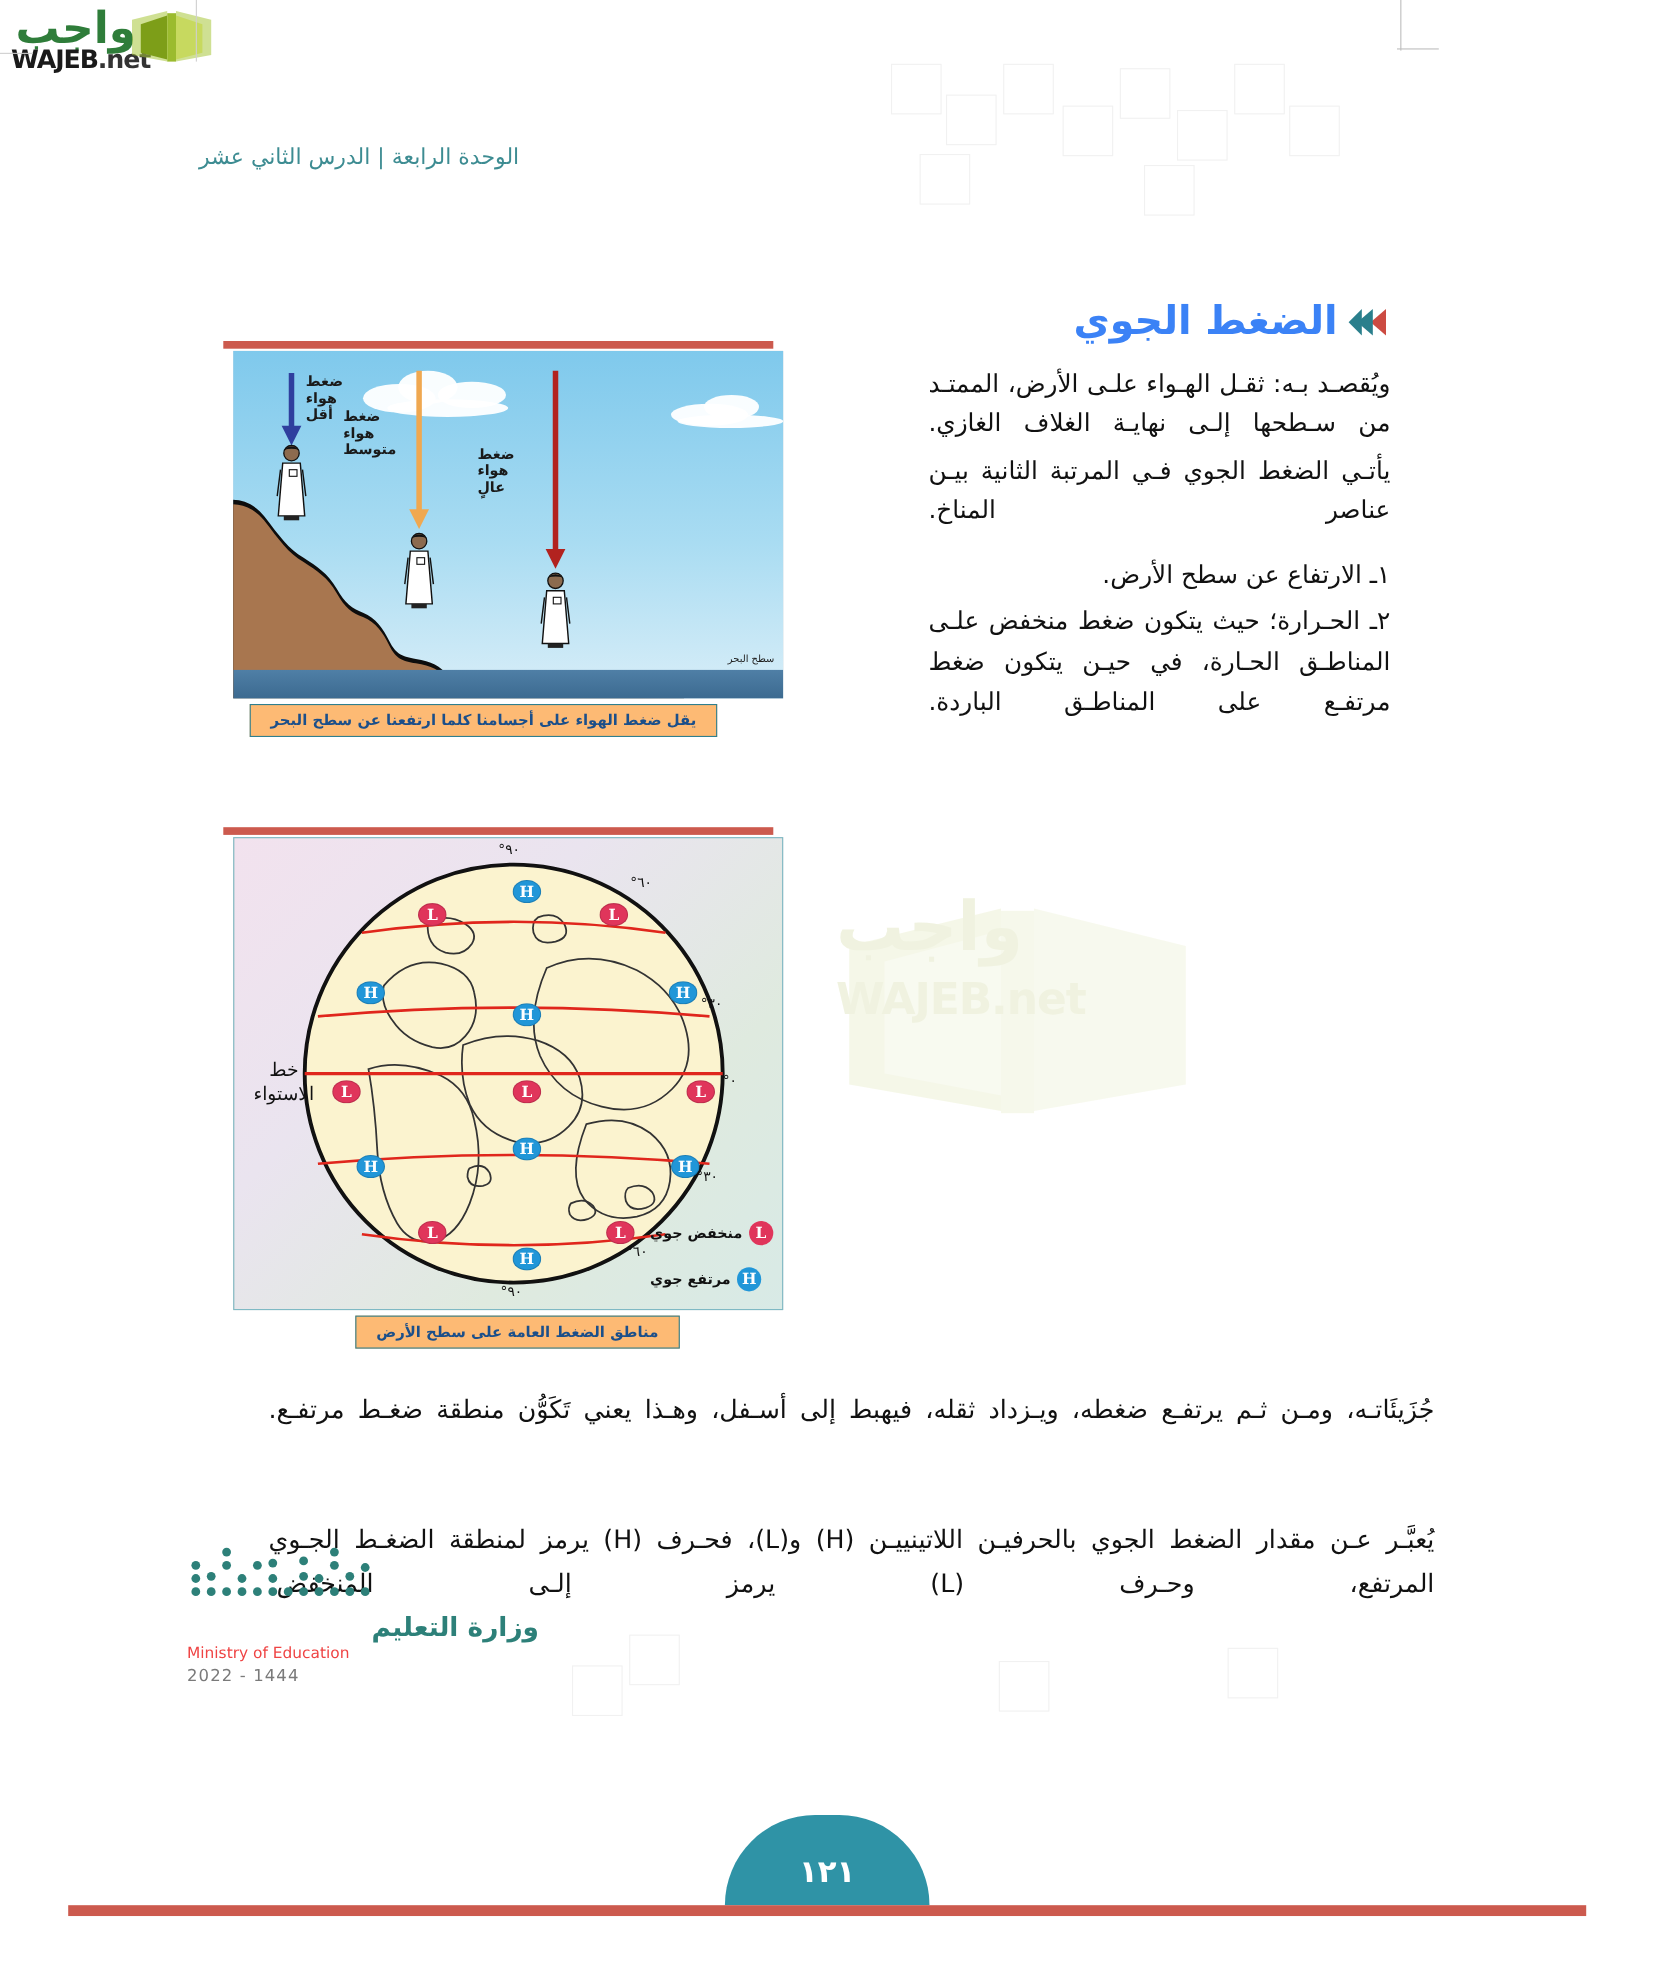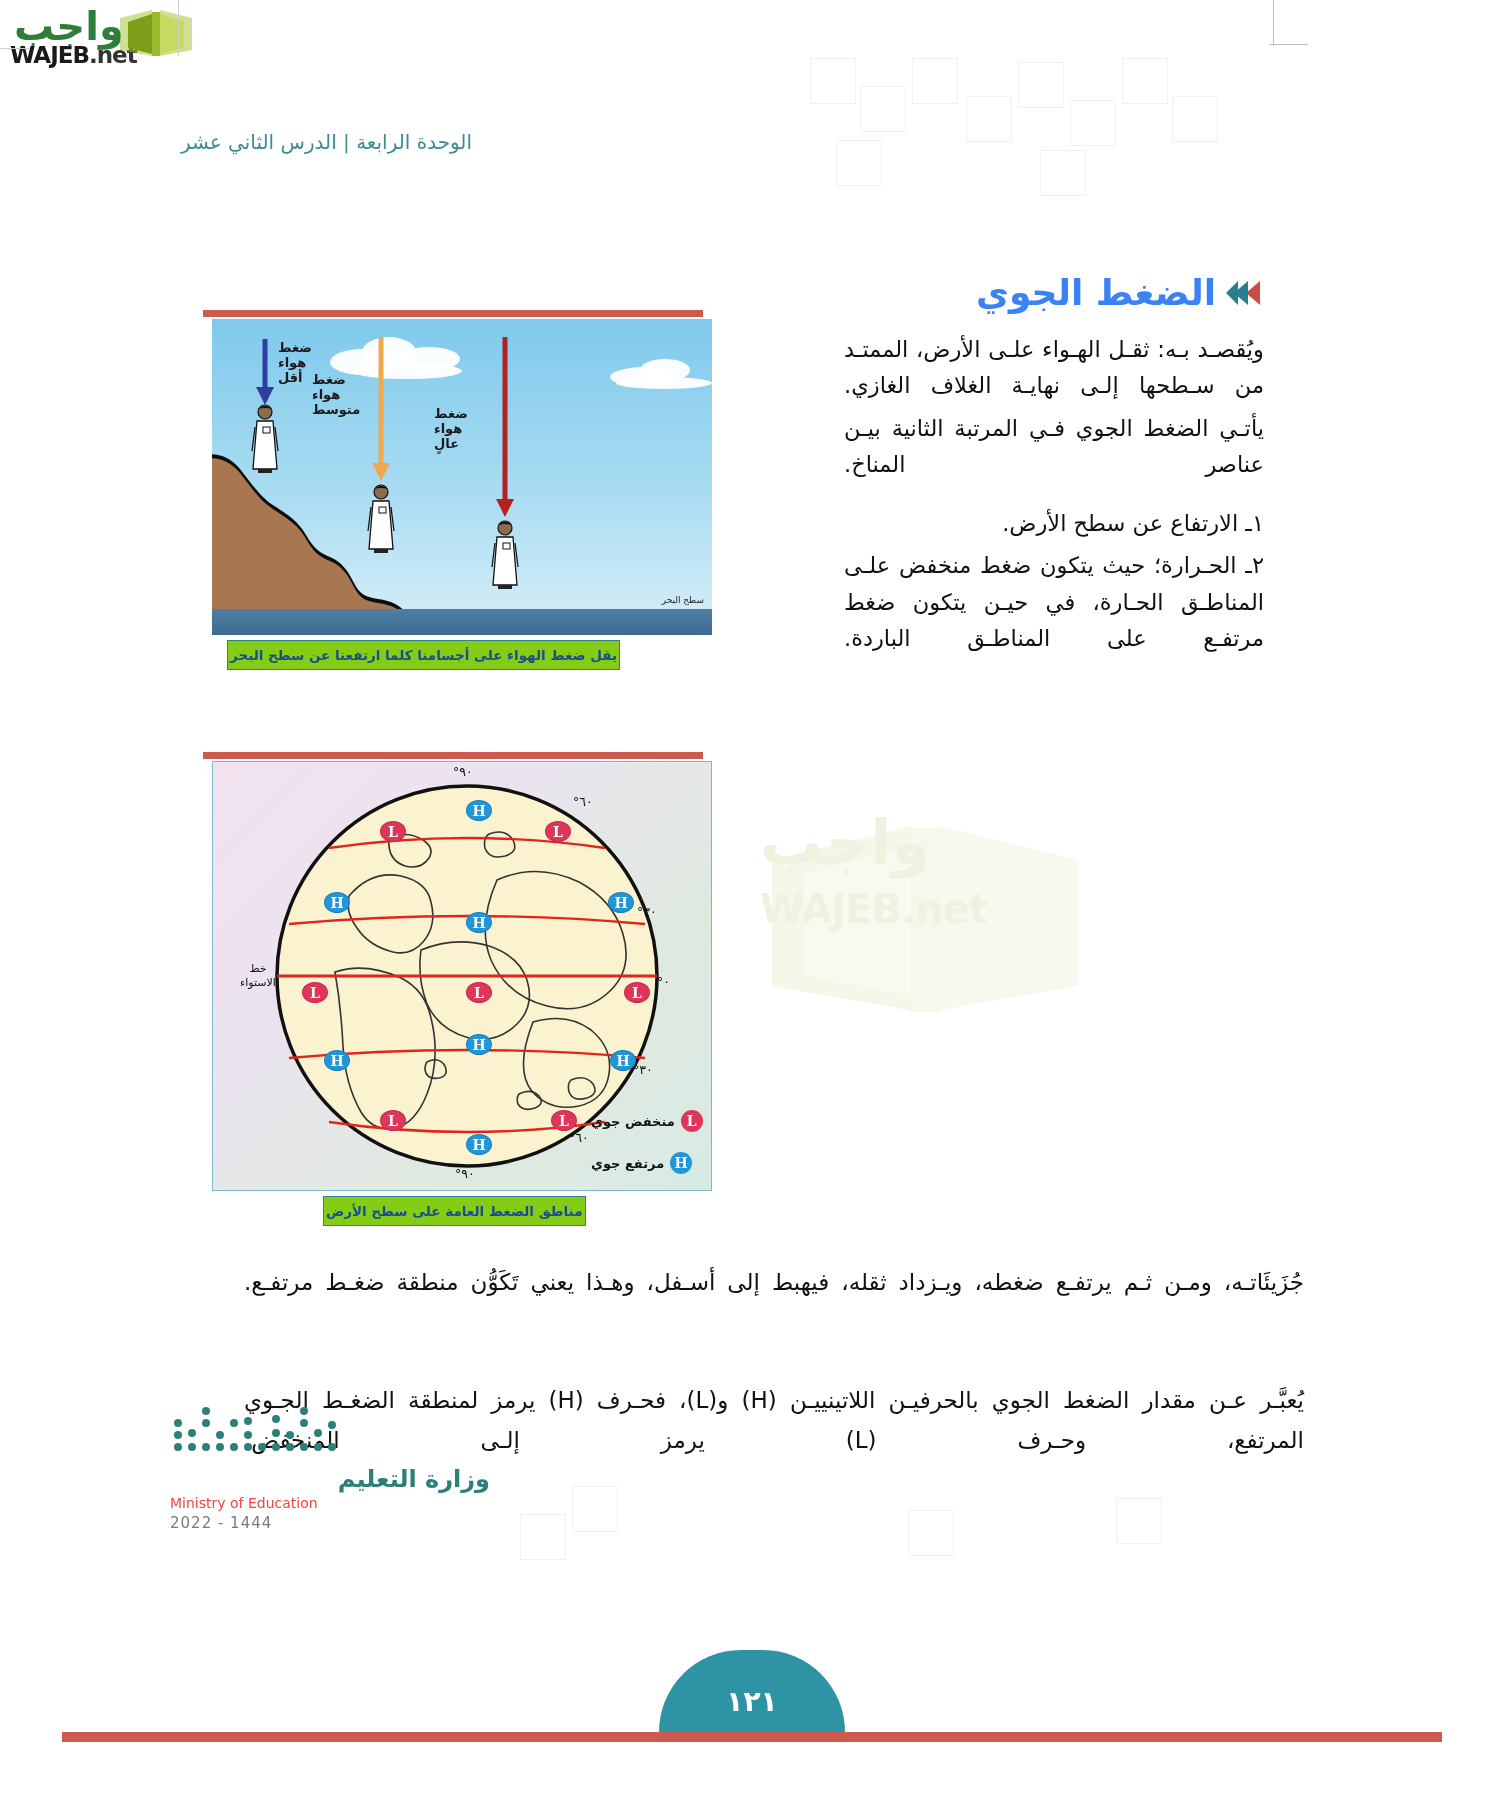--- a/index.html
+++ b/index.html
@@ -80,43 +80,43 @@
   .mount { position:absolute; left:-10px; bottom:0; width:420px; height:210px; }
   .sea { position:absolute; left:0; bottom:0; width:100%; height:26px;
          background:linear-gradient(#4f7fa6,#3c6a90); }
   .seatxt { position:absolute; right:8px; bottom:30px; font-size:9px; color:#222; direction:rtl; }
 
   .lbl { position:absolute; direction:rtl; text-align:left; font-size:13px;
          font-weight:bold; color:#1a1a1a; line-height:1.15;
          font-family:"DejaVu Sans","Liberation Sans",sans-serif; }
 
   .cap {
-    position:absolute; background:#84cc16; border:1px solid #2f7f8e;
-    padding:6px 2px; font-size:13.5px; color:#1b4f8a; direction:rtl;
+    position:absolute; background:#fdba74; border:1px solid #2f7f8e;
+    padding:6px 18px; font-size:13.5px; color:#1b4f8a; direction:rtl;
     font-weight:bold; white-space:nowrap;
     font-family:"DejaVu Sans","Liberation Sans",sans-serif;
   }
 
   
   .fig2 { left:203px; top:752px; width:500px; }
   .fig2 .redtop { left:0; top:0; width:500px; }
   .fig2 .frame { position:absolute; left:9px; top:9px; width:500px; height:430px;
                  background:linear-gradient(135deg,#f2e2ee 0%,#eae4ef 35%,#dfeadf 70%,#d8eae6 100%);
                  border:1px solid #7fb9c4; overflow:hidden; }
 
   .legend-row { position:absolute; display:flex; align-items:center; gap:6px; direction:rtl; }
   .pill { width:22px; height:22px; border-radius:50%; color:#fff; font-weight:bold;
           font-size:14px; display:flex; align-items:center; justify-content:center;
           font-family:"DejaVu Serif","Liberation Serif",serif; }
   .pill.l { background:#e0355b; }
   .pill.h { background:#2196d8; }
   .legend-txt { font-size:13px; color:#111; direction:rtl; white-space:nowrap; font-weight:bold; }
 
   .latlbl { position:absolute; font-size:12.5px; color:#111; direction:rtl; white-space:nowrap; }
-  .eqlbl { position:absolute; font-size:11px; color:#111; direction:rtl; text-align:center; line-height:1.3; }
+  .eqlbl { position:absolute; font-size:17px; color:#111; direction:rtl; text-align:center; line-height:1.3; }
 
   
   .mk { position:absolute; width:26px; height:21px; border-radius:50%;
         display:flex; align-items:center; justify-content:center;
         color:#fff; font-weight:bold; font-size:14px;
         font-family:"DejaVu Serif","Liberation Serif",serif;
         border:1px solid rgba(0,0,0,.15); }
   .mk.l { background:#e0355b; }
   .mk.h { background:#2196d8; }
 

